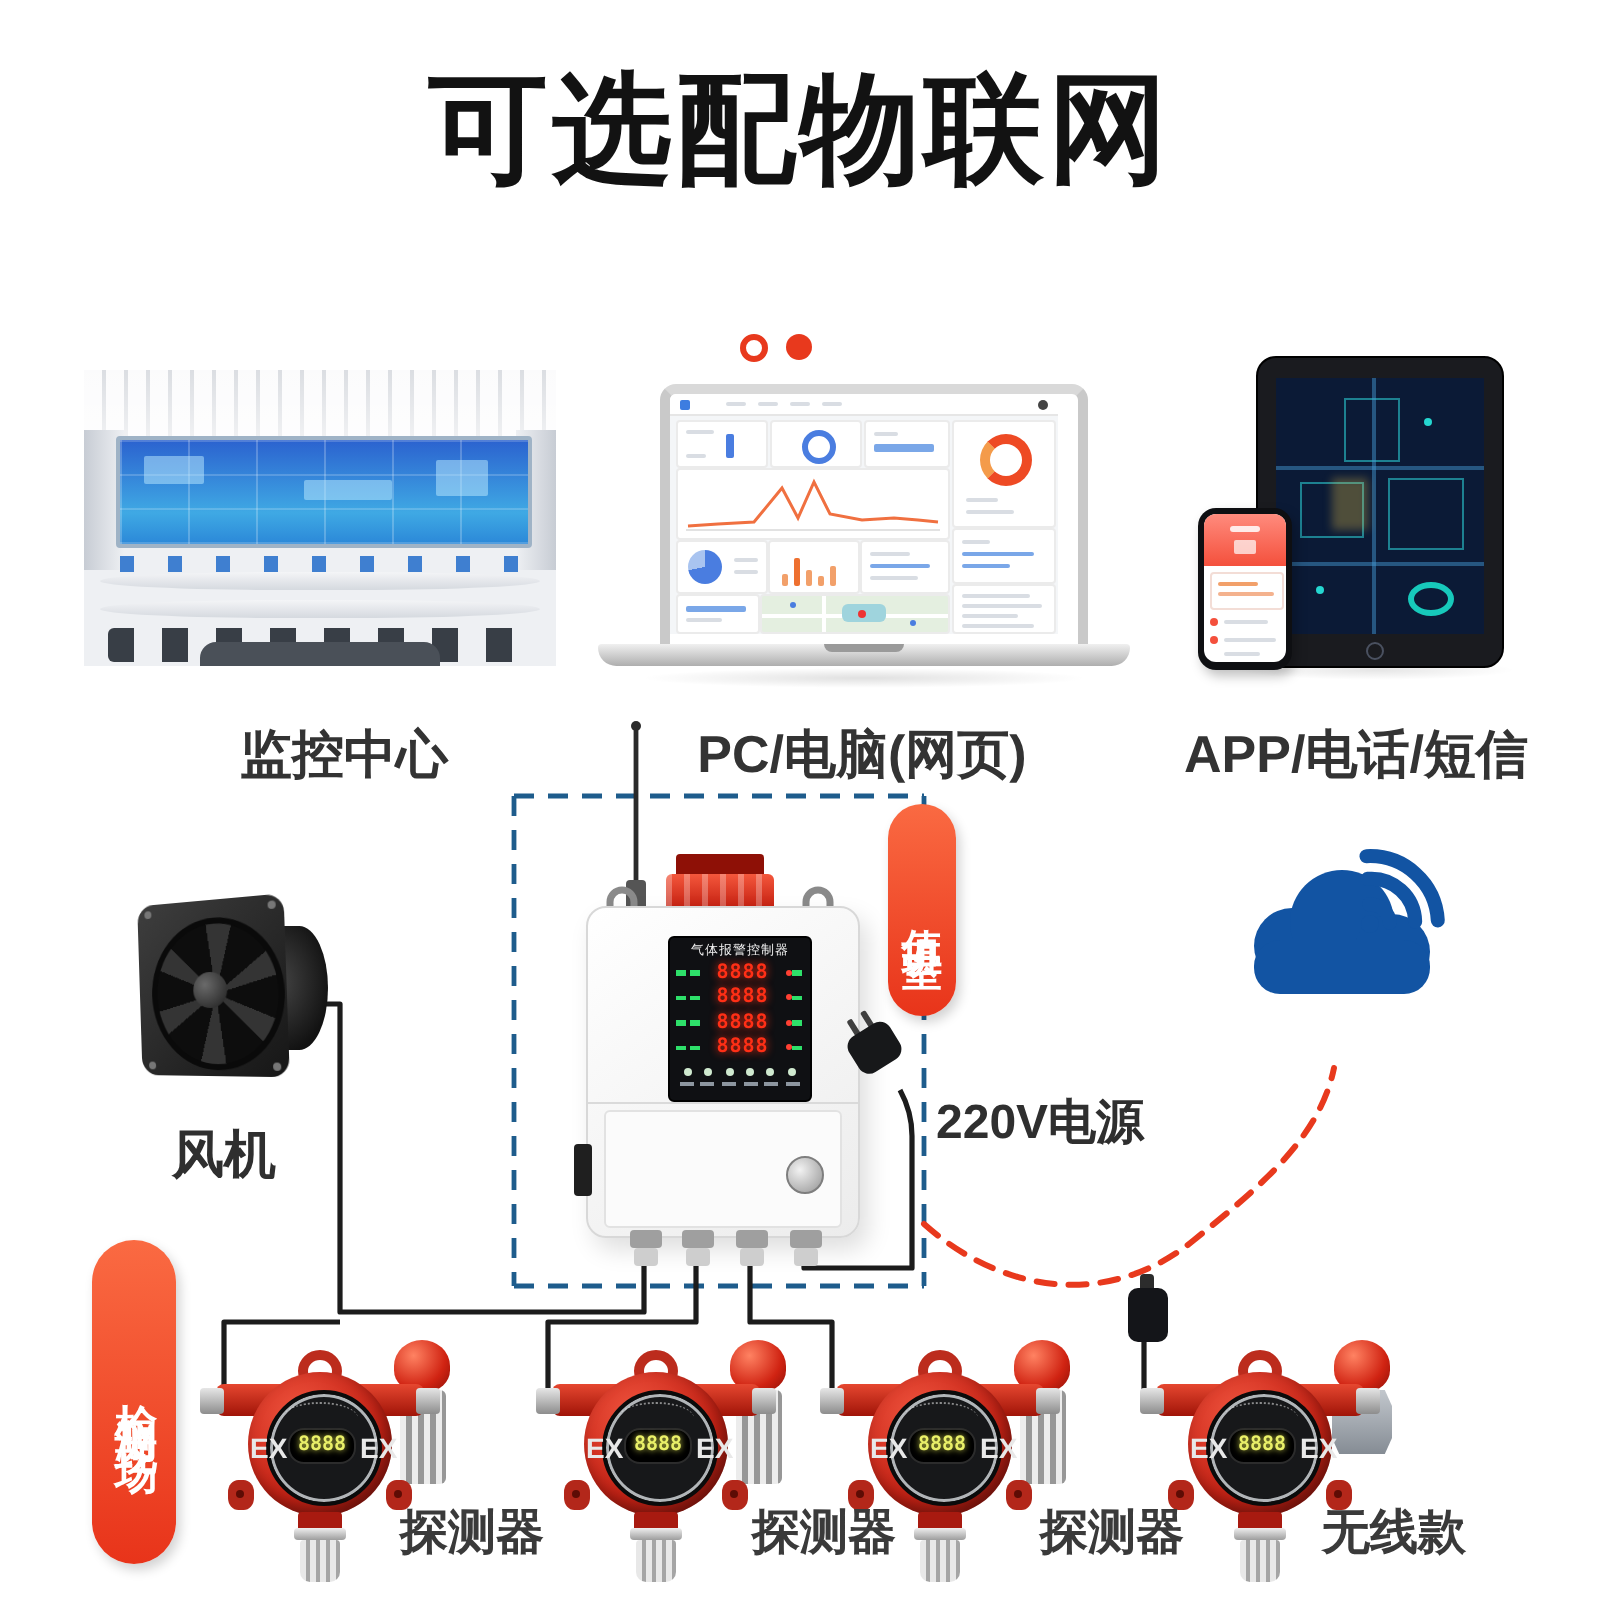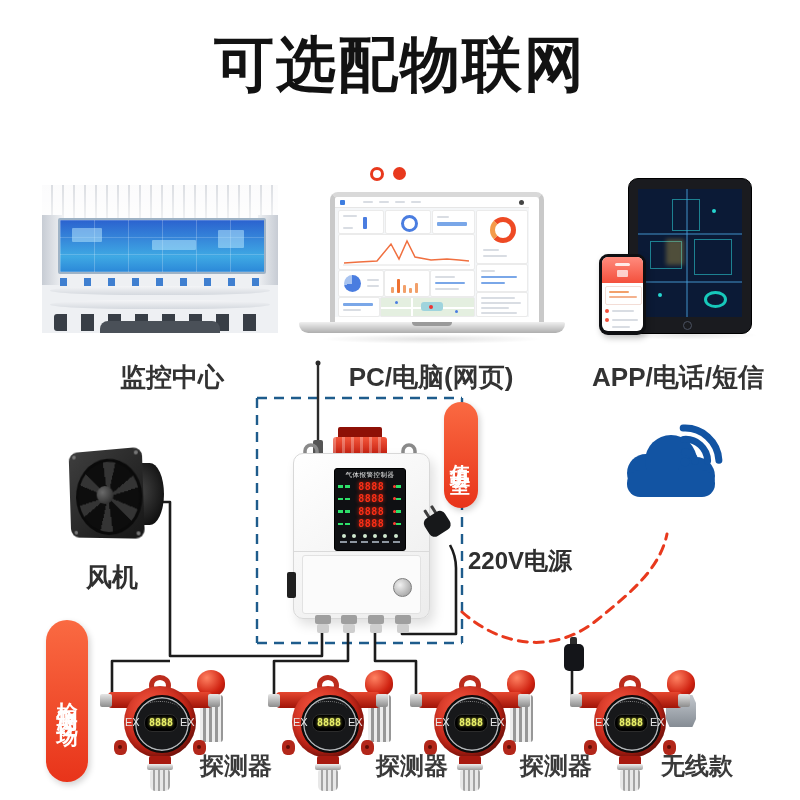--- a/index.html
+++ b/index.html
@@ -130,21 +130,21 @@
   .det-bodyc{position:absolute;top:16px;left:24px;width:72px;height:72px;border-radius:50%;
         background:radial-gradient(circle at 35% 30%,#f0543e,#c52215 60%,#7a110a);
         box-shadow:inset -3px -4px 8px rgba(0,0,0,.35);}
   .det-face{position:absolute;top:25px;left:33px;width:54px;height:54px;border-radius:50%;
         background:#17181a;border:2px solid #0b0b0b;box-shadow:inset 0 0 0 1.5px rgba(230,234,238,.75);}
   .det-arc{position:absolute;top:31px;left:41px;width:38px;height:15px;border-radius:50%;
         border-top:1px dotted rgba(255,255,255,.5);}
   .det-disp{position:absolute;top:44px;left:44px;width:32px;height:16px;background:#000;border:1px solid #2c2c2c;
         border-radius:8px;text-align:center;line-height:15px;font-size:10px;font-weight:700;
         font-family:"DejaVu Sans Mono",monospace;color:#e9f068;text-shadow:0 0 3px rgba(235,240,90,.9);}
-  .det-ex{position:absolute;top:46px;font-size:11px;font-weight:400;color:#e8e8e8;}
+  .det-ex{position:absolute;top:46px;font-size:14px;font-weight:700;color:#e8e8e8;}
   .det-lug{position:absolute;top:70px;width:13px;height:15px;background:#b3271a;border-radius:40%;}
   .det-lug::after{content:"";position:absolute;top:5px;left:4px;width:4px;height:4px;border-radius:50%;background:#5e0c05;}
   .det-neck{position:absolute;top:86px;left:49px;width:22px;height:10px;background:#a81a10;border-radius:2px;}
   .det-sensorcap{position:absolute;top:94px;left:47px;width:26px;height:6px;border-radius:2px;
         background:linear-gradient(180deg,#efefef,#9d9d9d);}
   .det-sensor{position:absolute;top:100px;left:50px;width:20px;height:21px;border-radius:2px 2px 5px 5px;
         background:repeating-linear-gradient(90deg,#e8e8e8 0 3px,#a5a5a5 3px 5px);}
   .detlabel{font-size:24px;font-weight:700;color:#3a3a3a;z-index:3;}
   
   .adp-head{top:644px;left:564px;width:20px;height:27px;background:#141519;border-radius:5px;z-index:3;}

